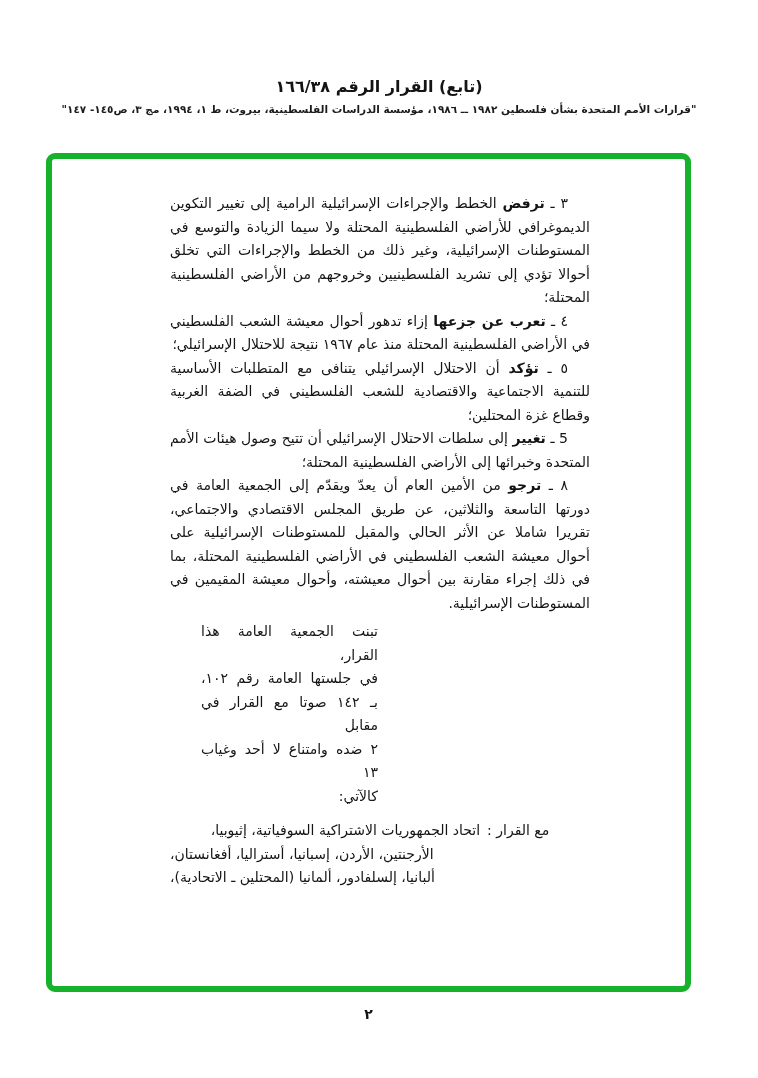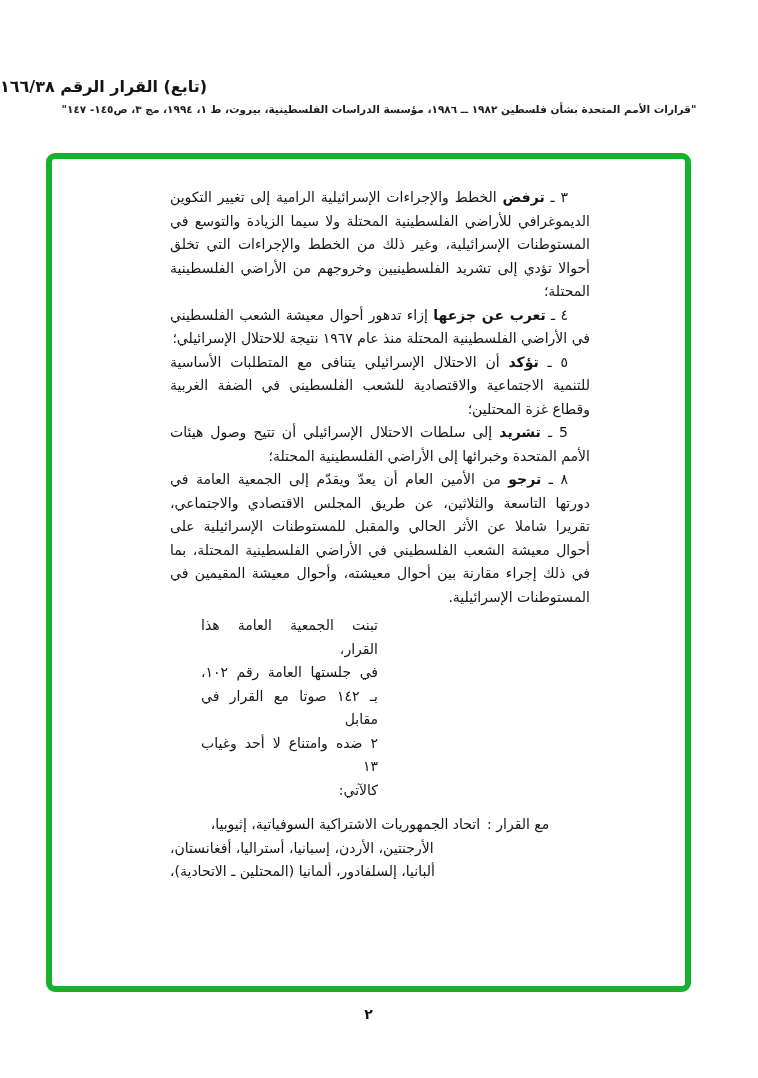--- a/index.html
+++ b/index.html
@@ -8,21 +8,21 @@
     background:#ffffff;
     font-family:"DejaVu Sans", sans-serif;
     color:#141414;
     position:relative;
     overflow:hidden;
   }
   .page { position:absolute; inset:0; }
 
   .title {
     position:absolute; top:77px; left:0; right:0;
-    direction:rtl; text-align:left;
+    direction:rtl; text-align:center;
     font-size:16px; font-weight:bold;
     letter-spacing:0.5px;
   }
   .cite {
     position:absolute; top:103px; left:0; right:0;
     direction:rtl; text-align:center;
     font-size:10.5px; font-weight:bold;
     color:#1b1b1b;
   }
 
@@ -30,21 +30,21 @@
     position:absolute;
     left:46px; top:153px;
     width:645px; height:839px;
     box-sizing:border-box;
     border:6px solid #17b22c;
     border-radius:9px;
     background:transparent;
   }
 
   .doc-body {
-    position:absolute; top:186px; right:168px; width:420px;
+    position:absolute; top:192px; right:168px; width:420px;
     direction:rtl;
     font-size:14px; line-height:23.5px;
     text-align:justify;
   }
   .para { margin:0; text-indent:22px; }
   .para b { font-weight:bold; }
 
   .adoption {
     width:177px;
     margin:5px 212px 0 0;
@@ -75,21 +75,21 @@
   <div class="greenbox"></div>
 
   <div class="doc-body">
 
     <p class="para"><span>٣ ـ </span><b>ترفض</b><span> الخطط والإجراءات الإسرائيلية الرامية إلى تغيير التكوين الديموغرافي للأراضي الفلسطينية المحتلة ولا سيما الزيادة والتوسع في المستوطنات الإسرائيلية، وغير ذلك من الخطط والإجراءات التي تخلق أحوالا تؤدي إلى تشريد الفلسطينيين وخروجهم من الأراضي الفلسطينية المحتلة؛</span></p>
 
     <p class="para"><span>٤ ـ </span><b>تعرب عن جزعها</b><span> إزاء تدهور أحوال معيشة الشعب الفلسطيني في الأراضي الفلسطينية المحتلة منذ عام ١٩٦٧ نتيجة للاحتلال الإسرائيلي؛</span></p>
 
     <p class="para"><span>٥ ـ </span><b>تؤكد</b><span> أن الاحتلال الإسرائيلي يتنافى مع المتطلبات الأساسية للتنمية الاجتماعية والاقتصادية للشعب الفلسطيني في الضفة الغربية وقطاع غزة المحتلين؛</span></p>
 
-    <p class="para"><span>5 ـ </span><b>تشريد</b><span> إلى سلطات الاحتلال الإسرائيلي أن تتيح وصول هيئات الأمم المتحدة وخبرائها إلى الأراضي الفلسطينية المحتلة؛</span></p>
+    <p class="para"><span>5 ـ </span><b>تغيير</b><span> إلى سلطات الاحتلال الإسرائيلي أن تتيح وصول هيئات الأمم المتحدة وخبرائها إلى الأراضي الفلسطينية المحتلة؛</span></p>
 
 
     <p class="para"><span>٨ ـ </span><b>ترجو</b><span> من الأمين العام أن يعدّ ويقدّم إلى الجمعية العامة في دورتها التاسعة والثلاثين، عن طريق المجلس الاقتصادي والاجتماعي، تقريرا شاملا عن الأثر الحالي والمقبل للمستوطنات الإسرائيلية على أحوال معيشة الشعب الفلسطيني في الأراضي الفلسطينية المحتلة، بما في ذلك إجراء مقارنة بين أحوال معيشته، وأحوال معيشة المقيمين في المستوطنات الإسرائيلية.</span></p>
 
     <div class="adoption">
       <div class="adopt-line">تبنت الجمعية العامة هذا القرار،</div>
       <div class="adopt-line">في جلستها العامة رقم ١٠٢،</div>
       <div class="adopt-line">بـ ١٤٢ صوتا مع القرار في مقابل</div>
       <div class="adopt-line">٢ ضده وامتناع لا أحد وغياب ١٣</div>
       <div class="adopt-line adopt-last">كالآتي:</div>

